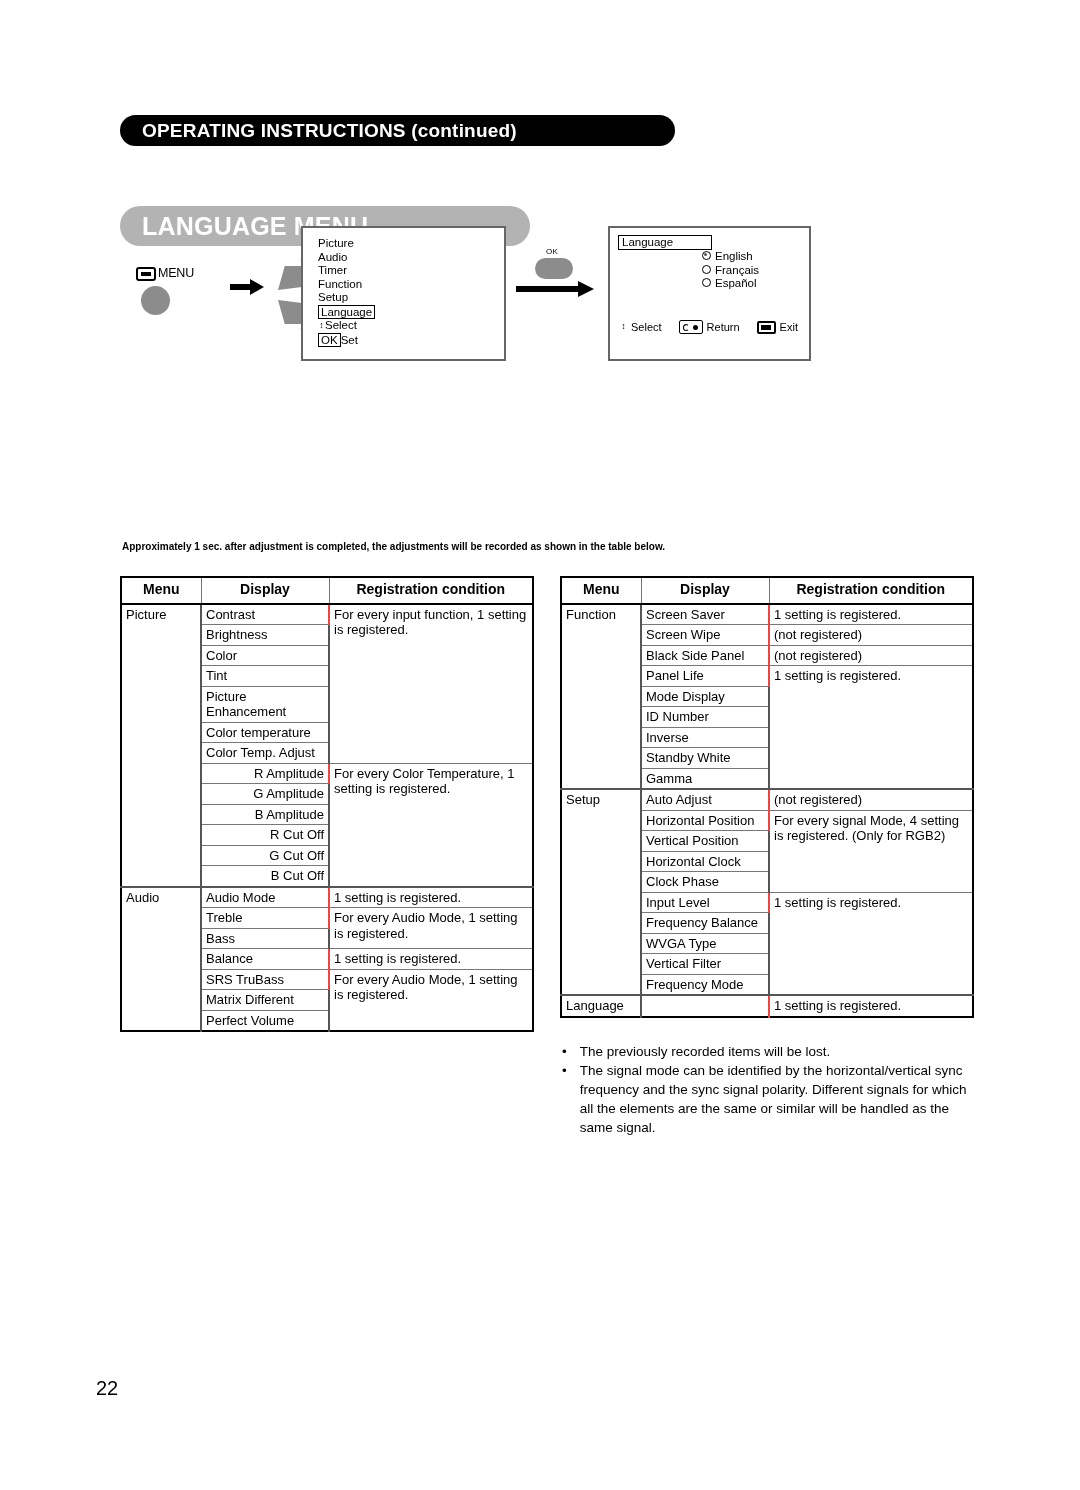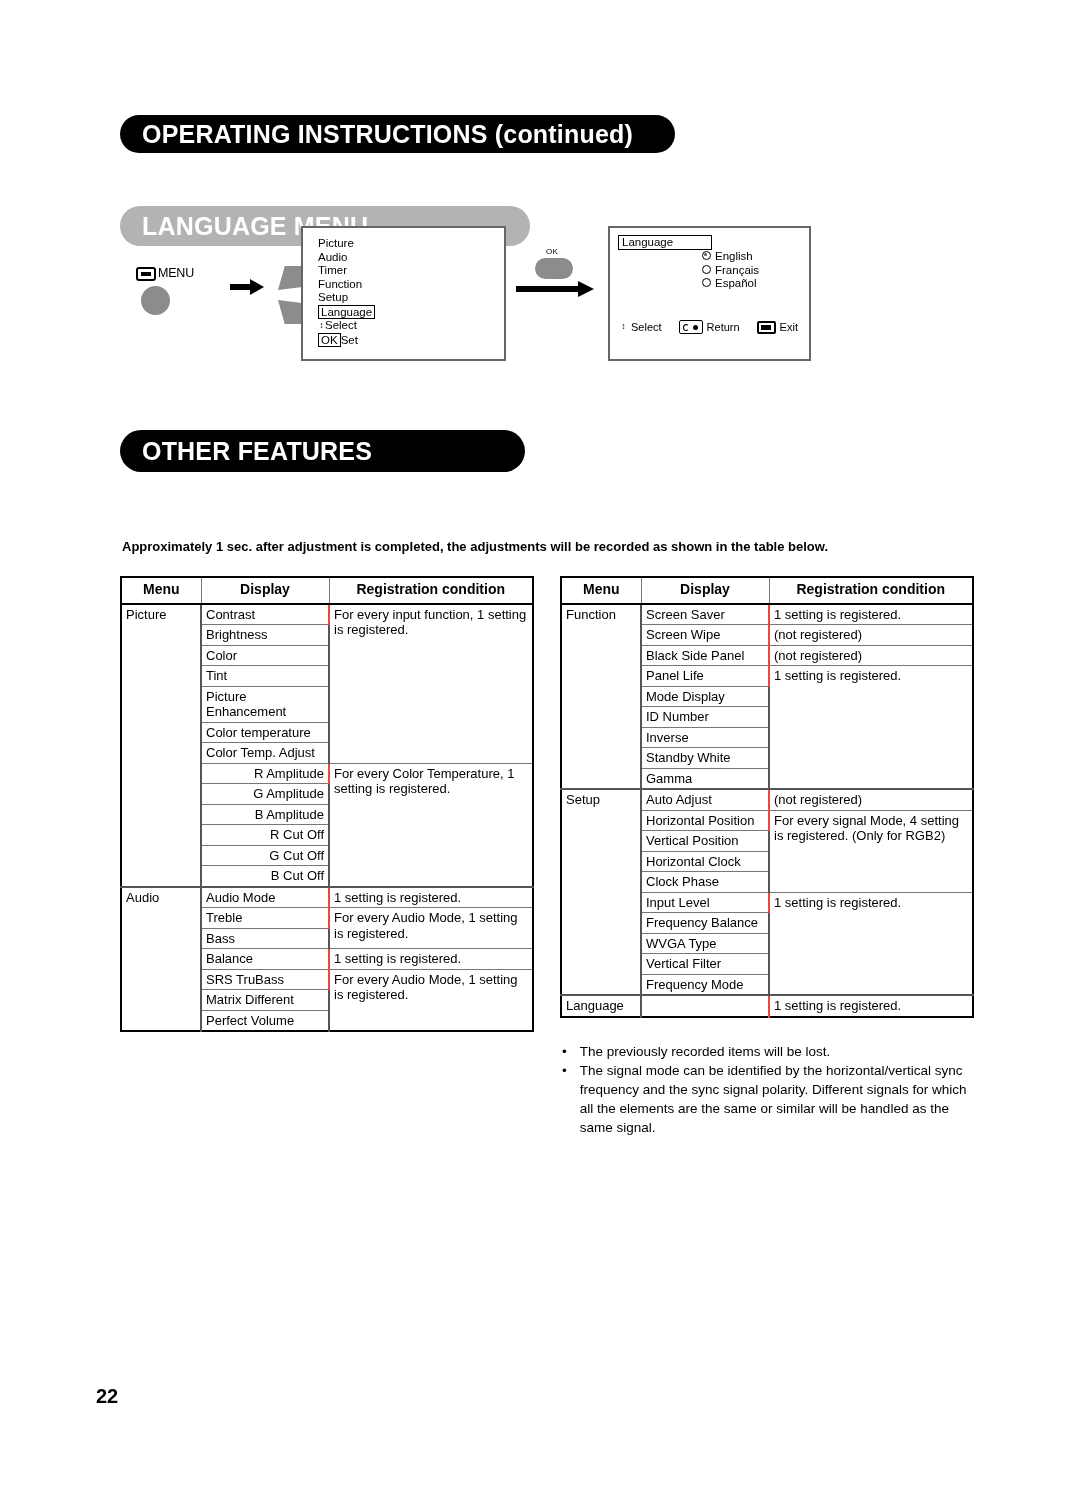--- a/index.html
+++ b/index.html
@@ -31,22 +31,22 @@
     border-radius: 30px;
     color: #ffffff;
     font-weight: bold;
     letter-spacing: 0.2px;
   }
   .banner-black { background: #000000; }
   .banner-gray  { background: #b3b3b3; margin-top: 36px; }
 
   #banner-operating {
     left: 120px; top: 115px;
-    width: 555px; height: 38px;
-    font-size: 25px;
+    width: 555px; height: 31px;
+    font-size: 19px;
     padding-left: 22px;
     box-sizing: border-box;
     align-items: center;
   }
   #banner-language {
     left: 120px; top: 170px;
     width: 410px; height: 40px;
     font-size: 25px;
     padding-left: 22px;
     box-sizing: border-box;
@@ -340,21 +340,21 @@
     line-height: 18px;
     white-space: nowrap;
   }
   .tri-glyph { font-size: 11px; }
 
   
   #auto-store-intro {
     position: absolute;
     left: 122px; top: 538px;
     width: 850px;
-    font-size: 13px;
+    font-size: 10px;
     font-weight: bold;
     line-height: 18px;
   }
 
   
   .feature-table {
     position: absolute;
     border-collapse: collapse;
     table-layout: fixed;
     font-size: 13px;
@@ -411,22 +411,21 @@
     margin-bottom: 0px;
   }
   #notes .bullet { flex: 0 0 auto; line-height: 19px; }
   #notes .note-text { flex: 1 1 auto; margin-left: 7px; }
 
   
   #page-number {
     position: absolute;
     left: 96px; top: 1377px;
     font-size: 20px;
-    font-weight: bold;
-    margin-top: 8px;
+    font-weight: normal;
   }
 </style>
 </head>
 <body>
 
 <div class="page">
 
   <div class="banner banner-black" id="banner-operating">
     <span>OPERATING INSTRUCTIONS (continued)</span>
   </div>
@@ -508,23 +507,20 @@
         <span class="return-icon"></span>
           <span>Return</span>
         <span class="ft-gap"></span>
         <span class="exit-icon"></span>
           <span>Exit</span>
       </div>
     </div>
   </div>
 
 
-  <div class="banner banner-black" id="banner-other">
-    <span>OTHER FEATURES</span>
-  </div>
 
 
   <div id="auto-store-intro">Approximately 1 sec. after adjustment is completed, the adjustments will be recorded as shown in the table below.</div>
 
   <table class="feature-table" id="table-left">
     <colgroup>
       <col class="col-menu">
         <col class="col-display">
         <col class="col-cond">
     </colgroup>

